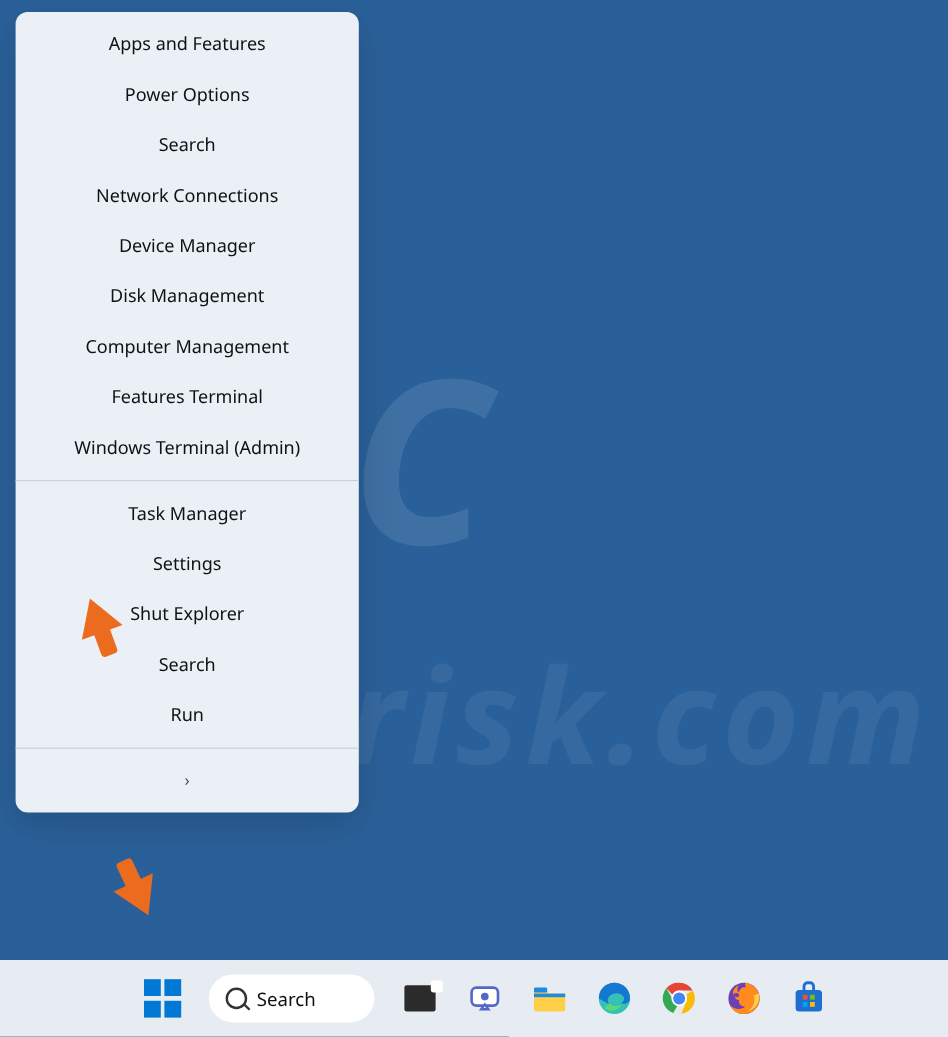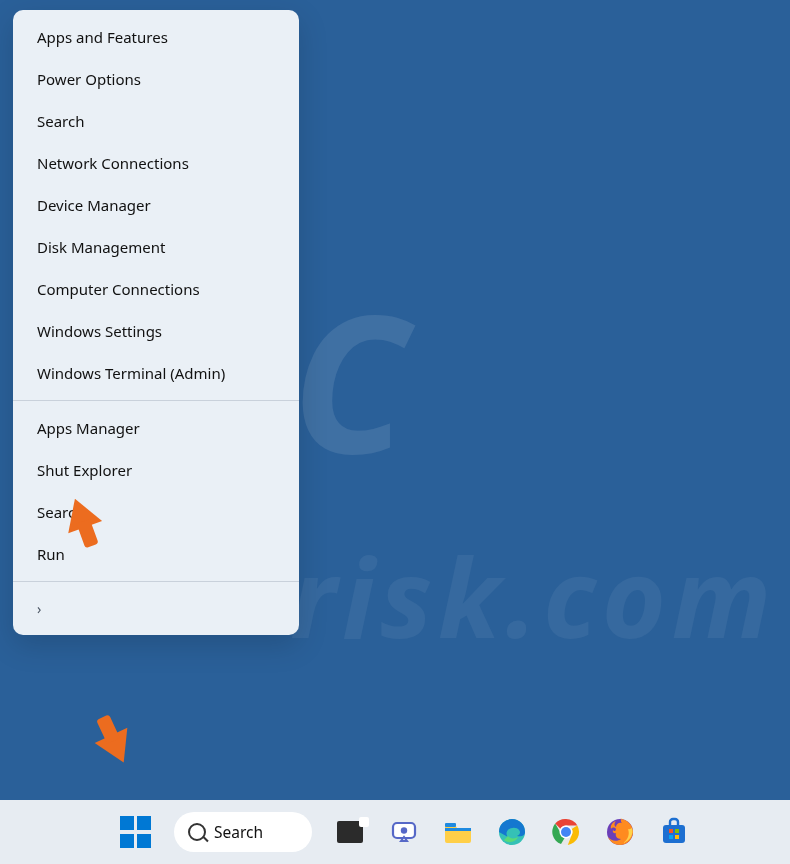--- a/index.html
+++ b/index.html
@@ -41,22 +41,22 @@
     left: 13px; top: 10px;
     width: 286px;
     background: #eaf0f6;
     border-radius: 10px;
     box-shadow: 0 10px 30px rgba(0,0,0,.15);
     padding: 6px 0;
   }
   .menu-item {
     display: flex;
     align-items: center;
-    justify-content: flex-start;
-    padding: 11px 24px;
+    justify-content: center;
+    padding: 11px 10px;
     color: #111;
     font-size: 15px;
     cursor: default;
   }
   .menu-sep {
     height:1px;
     margin: 6px 0;
     background: #c9d1db;
   }
   .chev { color:#4b5563; font-size:14px; }
@@ -145,33 +145,36 @@
   <div class="menu-item">
       <span>Network Connections</span>
     </div>
   <div class="menu-item">
       <span>Device Manager</span>
     </div>
   <div class="menu-item">
       <span>Disk Management</span>
     </div>
   <div class="menu-item">
-      <span>Computer Connections</span>
-    </div>
-  <div class="menu-item">
-      <span>Windows Settings</span>
+      <span>Computer Management</span>
+    </div>
+  <div class="menu-item">
+      <span>Features Terminal</span>
     </div>
   <div class="menu-item">
       <span>Windows Terminal (Admin)</span>
     </div>
 
   <div class="menu-sep"></div>
 
   <div class="menu-item">
-      <span>Apps Manager</span>
+      <span>Task Manager</span>
+    </div>
+  <div class="menu-item">
+      <span>Settings</span>
     </div>
   <div class="menu-item">
       <span>Shut Explorer</span>
     </div>
   <div class="menu-item">
       <span>Search</span>
     </div>
   <div class="menu-item">
       <span>Run</span>
     </div>

